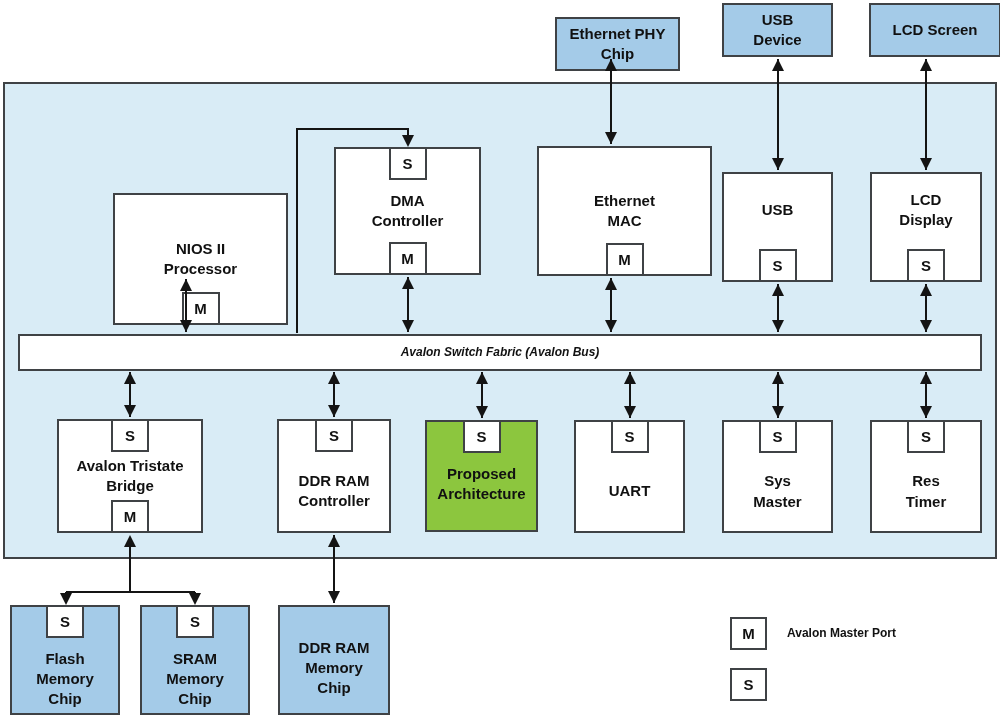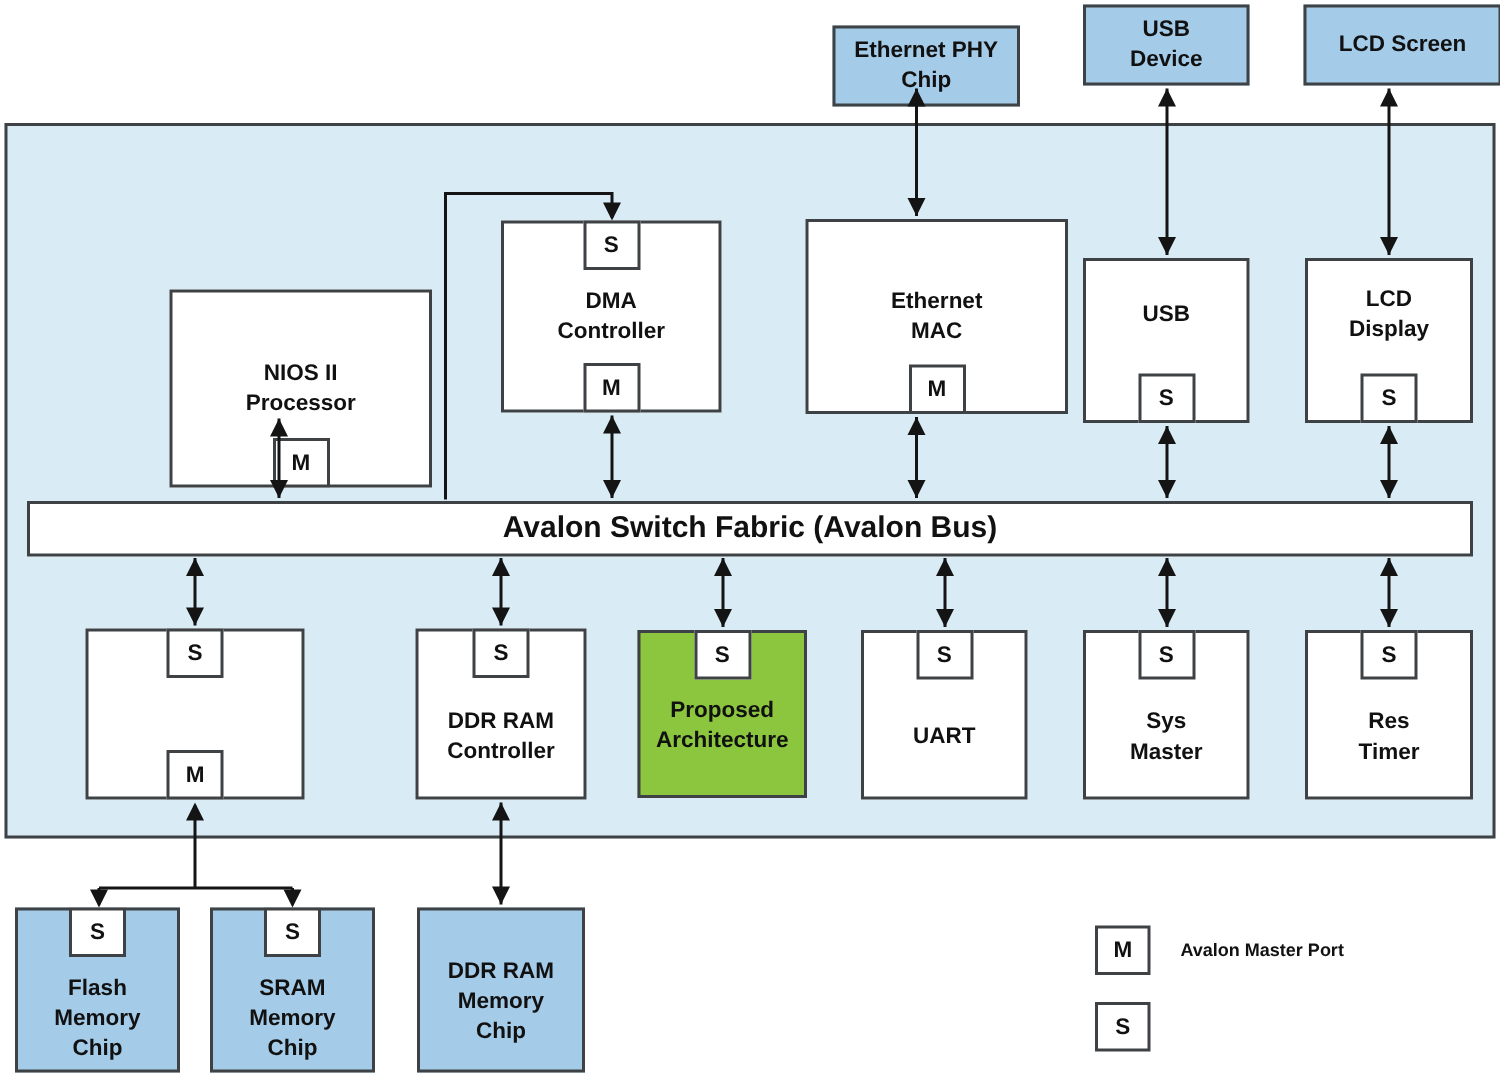--- a/index.html
+++ b/index.html
@@ -39,21 +39,21 @@
     display:flex; align-items:center; justify-content:center;
     font-weight:bold; font-size:15px;
   }
   .port-top    { top:-2px; }
   .port-bottom { bottom:-2px; }
   .bus {
     position:absolute; left:18px; top:334px; width:964px; height:37px;
     background:#ffffff; border:2px solid var(--border); box-sizing:border-box;
     display:flex; align-items:center; justify-content:center;
   }
-  .bus .lbl { font-size:20px; }
+  .bus .lbl { font-size:12px;font-style:italic; }
   .legend-box {
     position:absolute; width:37px; height:33px; box-sizing:border-box;
     background:#ffffff; border:2px solid var(--border);
     display:flex; align-items:center; justify-content:center;
     font-weight:bold; font-size:15px;
   }
   .legend-label {
     position:absolute; font-weight:bold; font-size:12px; line-height:33px;
   }
   svg.wires { position:absolute; left:0; top:0; pointer-events:none; }
@@ -103,20 +103,22 @@
     <span class="lbl">LCD
 Display</span>
     <div class="port port-bottom">S</div>
   </div>
 
   <div class="bus">
     <span class="lbl">Avalon Switch Fabric (Avalon Bus)</span>
   </div>
 
   <div class="box white" style="left:57px; top:419px; width:146px; height:114px;">
+    <span class="lbl">Avalon Tristate
+Bridge</span>
     <div class="port port-top">S</div>
     <div class="port port-bottom">M</div>
   </div>
   <div class="box white pad-t30" style="left:277px; top:419px; width:114px; height:114px;">
     <span class="lbl">DDR RAM
 Controller</span>
     <div class="port port-top">S</div>
   </div>
   <div class="box green pad-t16" style="left:425px; top:420px; width:113px; height:112px;">
     <span class="lbl">Proposed

